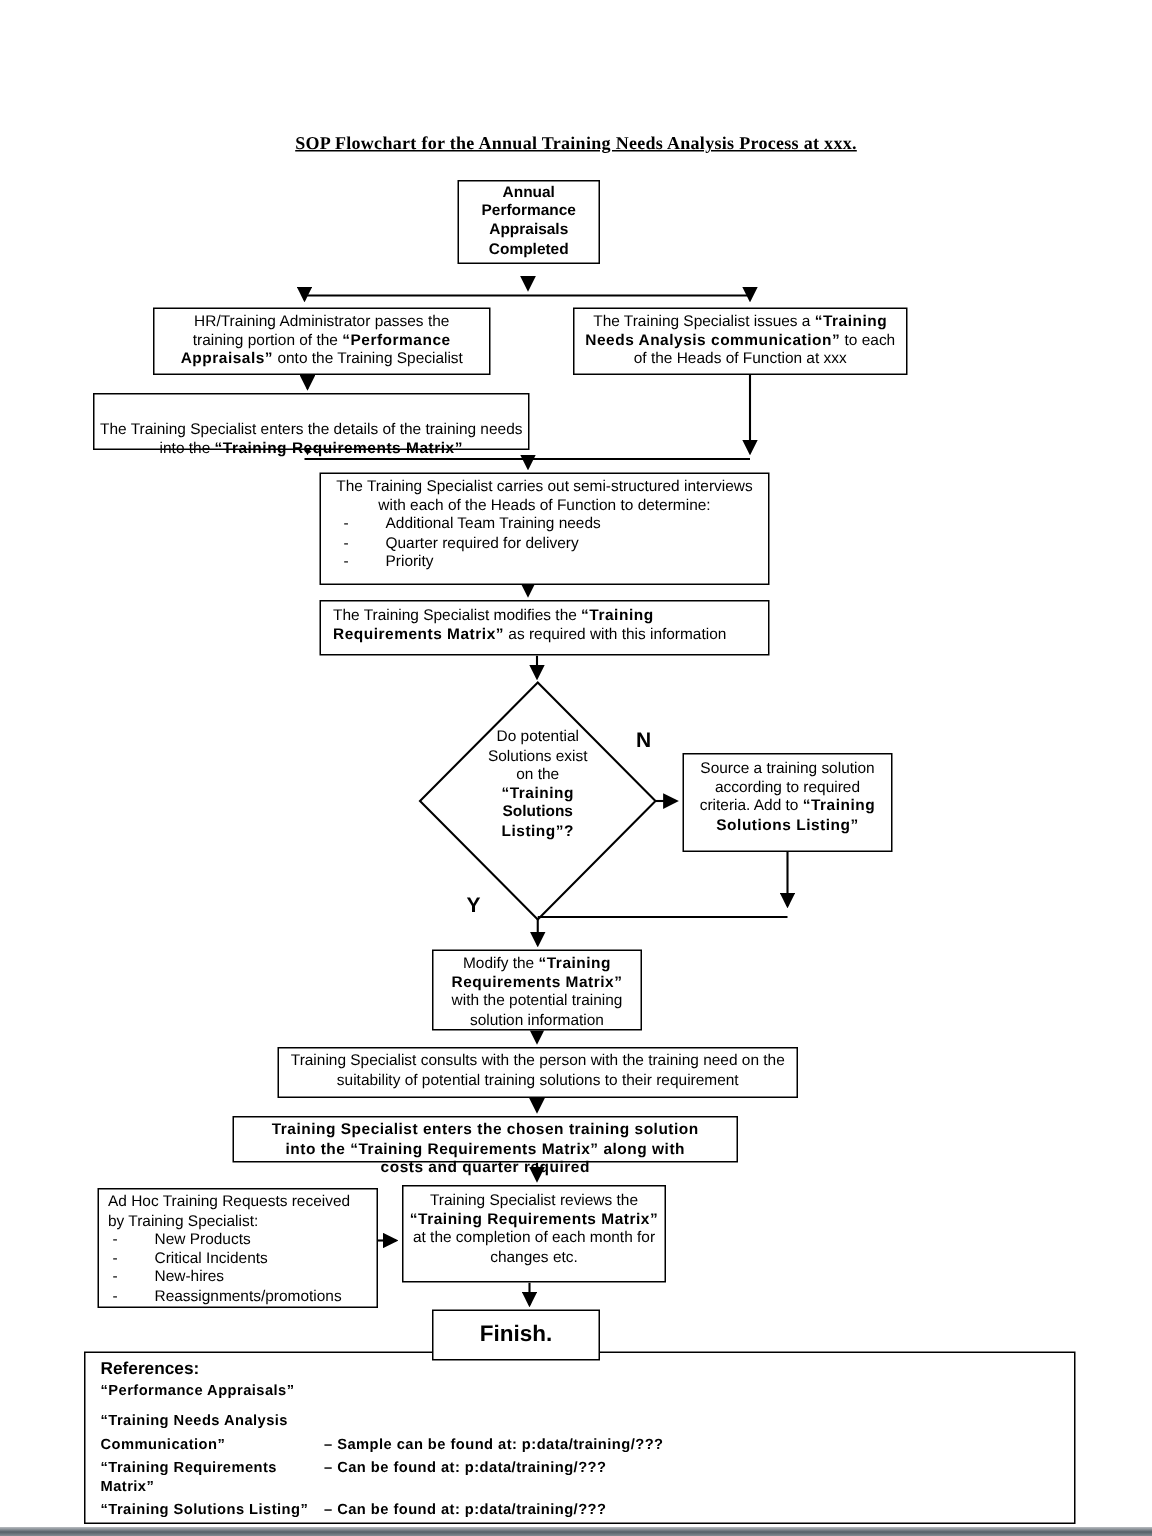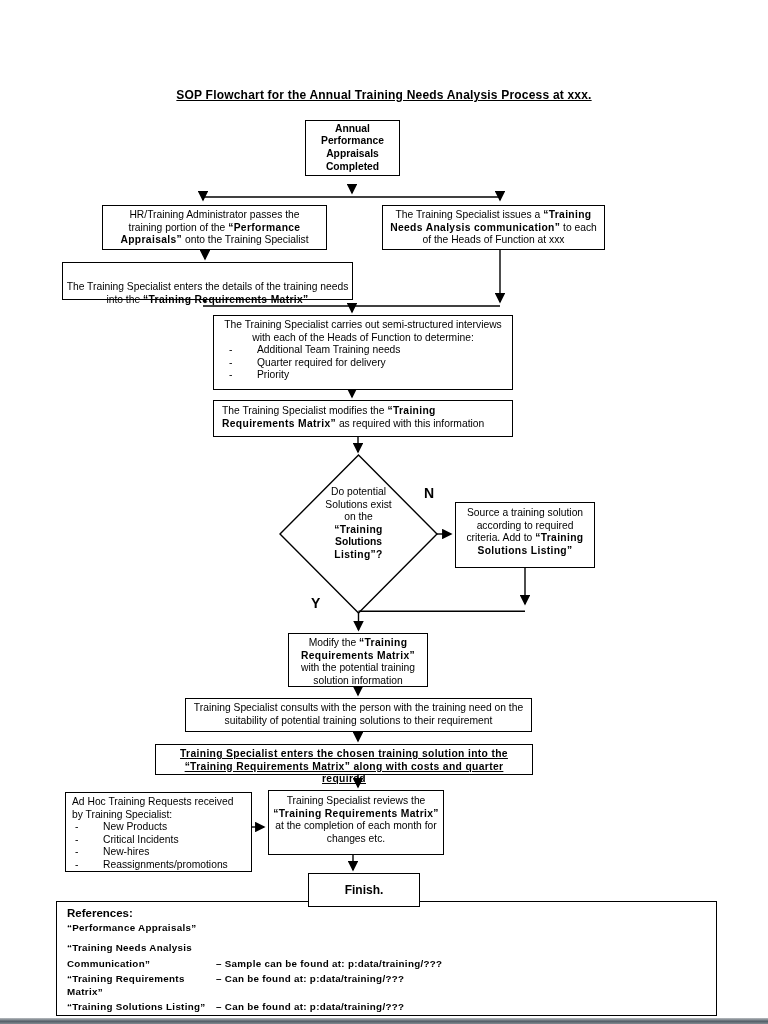--- a/index.html
+++ b/index.html
@@ -1,44 +1,44 @@
 <!DOCTYPE html>
 <html><head>
 <meta charset="utf-8">
 <style>
   html,body{margin:0;padding:0;background:#ffffff;}
   .page{position:relative;width:768px;height:1024px;background:#ffffff;
         font-family:"Liberation Sans","DejaVu Sans",sans-serif;color:#000;overflow:hidden;}
   .title{position:absolute;left:0;right:0;top:88px;text-align:center;
-         font-size:12px;font-weight:bold;text-decoration:underline;letter-spacing:0.2px;}
+         font-size:12px;font-weight:bold;text-decoration:underline;letter-spacing:0.2px;font-family:Liberation Serif, serif;}
   svg.connectors{position:absolute;left:0;top:0;z-index:1;}
   .node{position:absolute;background:#fff;border:1.5px solid #000;z-index:2;
         font-size:10.3px;line-height:12.6px;box-sizing:border-box;}
   .center{text-align:center;}
   .seg-n{font-weight:normal;}
   .seg-alt{font-weight:bold;letter-spacing:0.35px;}
   .seg-b{font-weight:bold;}
   .list-row{display:flex;padding-left:9px;}
   .list-row .dash{width:28px;flex:0 0 28px;}
   
   .n-start{left:305px;top:120px;width:95px;height:56px;display:flex;align-items:center;justify-content:center;font-weight:bold;border-width:1.3px;}
   .n-box2{left:102px;top:205px;width:225px;height:45px;padding:3px 9px;}
   .n-box3{left:382px;top:205px;width:223px;height:45px;padding:3px 5px;}
   .n-box4{left:62px;top:262px;width:291px;height:33px;padding:18px 3px;}
   .n-box5{left:213px;top:315px;width:300px;height:75px;padding:3px 6px;border-width:1.7px;}
   .n-box6{left:213px;top:400px;width:300px;height:37px;padding:4px 8px;text-align:left;}
   .n-decision{left:288px;top:486px;width:141px;background:none;border:none;z-index:3;}
   .n-source{left:455px;top:502px;width:140px;height:66px;padding:4px 4px;}
   .n-box7{left:288px;top:633px;width:140px;height:54px;padding:3px 3px;}
   .n-box8{left:185px;top:698px;width:347px;height:34px;padding:3px 3px;border-width:1.7px;}
-  .n-box9{left:155px;top:744px;width:378px;height:31px;padding:3px 22px;border-width:1.7px;text-decoration:underline;}
+  .n-box9{left:155px;top:744px;width:337px;height:31px;padding:3px 22px;border-width:1.7px;}
   .n-adhoc{left:65px;top:792px;width:187px;height:80px;padding:3px 0 13px 0;border-width:1.7px;}
   .n-adhoc .intro{padding:0 6px;}
   .n-box10{left:268px;top:790px;width:176px;height:65px;padding:4px 3px;}
-  .n-finish{left:308px;top:873px;width:112px;height:34px;display:flex;align-items:center;justify-content:center;font-weight:bold;z-index:4;font-size:12px;}
+  .n-finish{left:288px;top:873px;width:112px;height:34px;display:flex;align-items:center;justify-content:center;font-weight:bold;z-index:4;font-size:15px;}
   .branch-label{position:absolute;font-size:14px;font-weight:bold;z-index:3;}
   .lbl-n{left:424px;top:485px;}
   .lbl-y{left:311px;top:595px;}
   
   .refs{left:56px;top:901px;width:661px;height:115px;padding:4px 10px;z-index:3;}
   .refs h3{margin:1px 0 2px 0;font-size:11.5px;}
   .ref-row{display:flex;margin-bottom:3px;font-size:9.8px;line-height:12.5px;}
   .ref-row.gap{margin-top:8px;}
   .ref-term{flex:0 0 149px;font-weight:bold;letter-spacing:0.3px;}
   .ref-desc{flex:1;font-weight:bold;letter-spacing:0.3px;}

